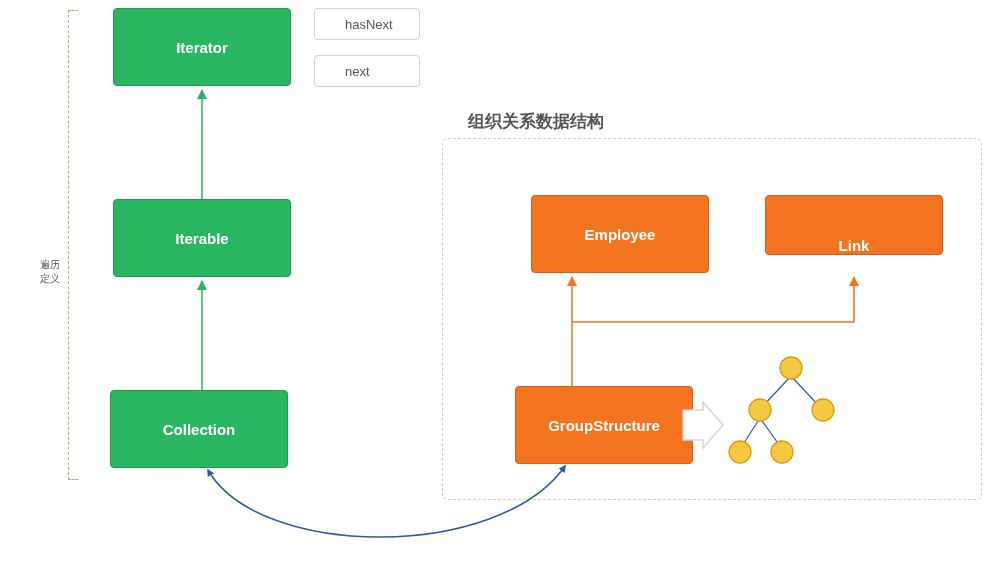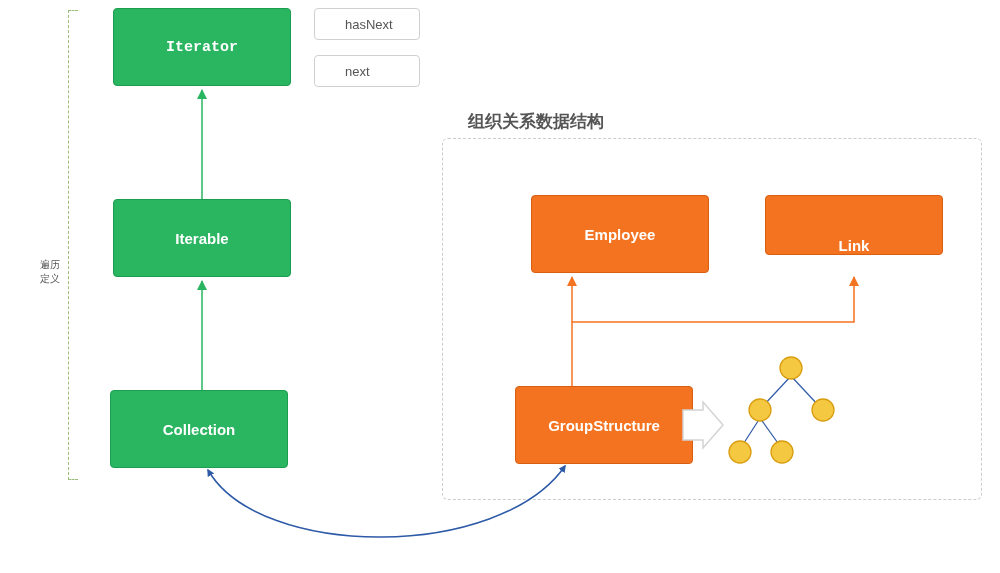--- a/index.html
+++ b/index.html
@@ -83,21 +83,21 @@
   </style>
 </head>
 <body>
 
 <div class="bracket" style="left:68px; top:10px; width:10px; height:470px;"></div>
 <div class="bracket-label" style="left:28px; top:218px; width:32px;">
   <span>遍历</span><br>
   <span>定义</span>
 </div>
 
-<div class="green-box" style="left:113px; top:8px; width:178px; height:78px;font-family:Liberation Mono, monospace;">
+<div class="green-box" style="left:113px; top:8px; width:178px; height:78px;">
   <span>Iterator</span>
 </div>
 <div class="green-box" style="left:113px; top:199px; width:178px; height:78px;">
   <span>Iterable</span>
 </div>
 <div class="green-box" style="left:110px; top:390px; width:178px; height:78px;">
   <span>Collection</span>
 </div>
 
 <div class="method-box" style="left:314px; top:8px; width:106px; height:32px;">

